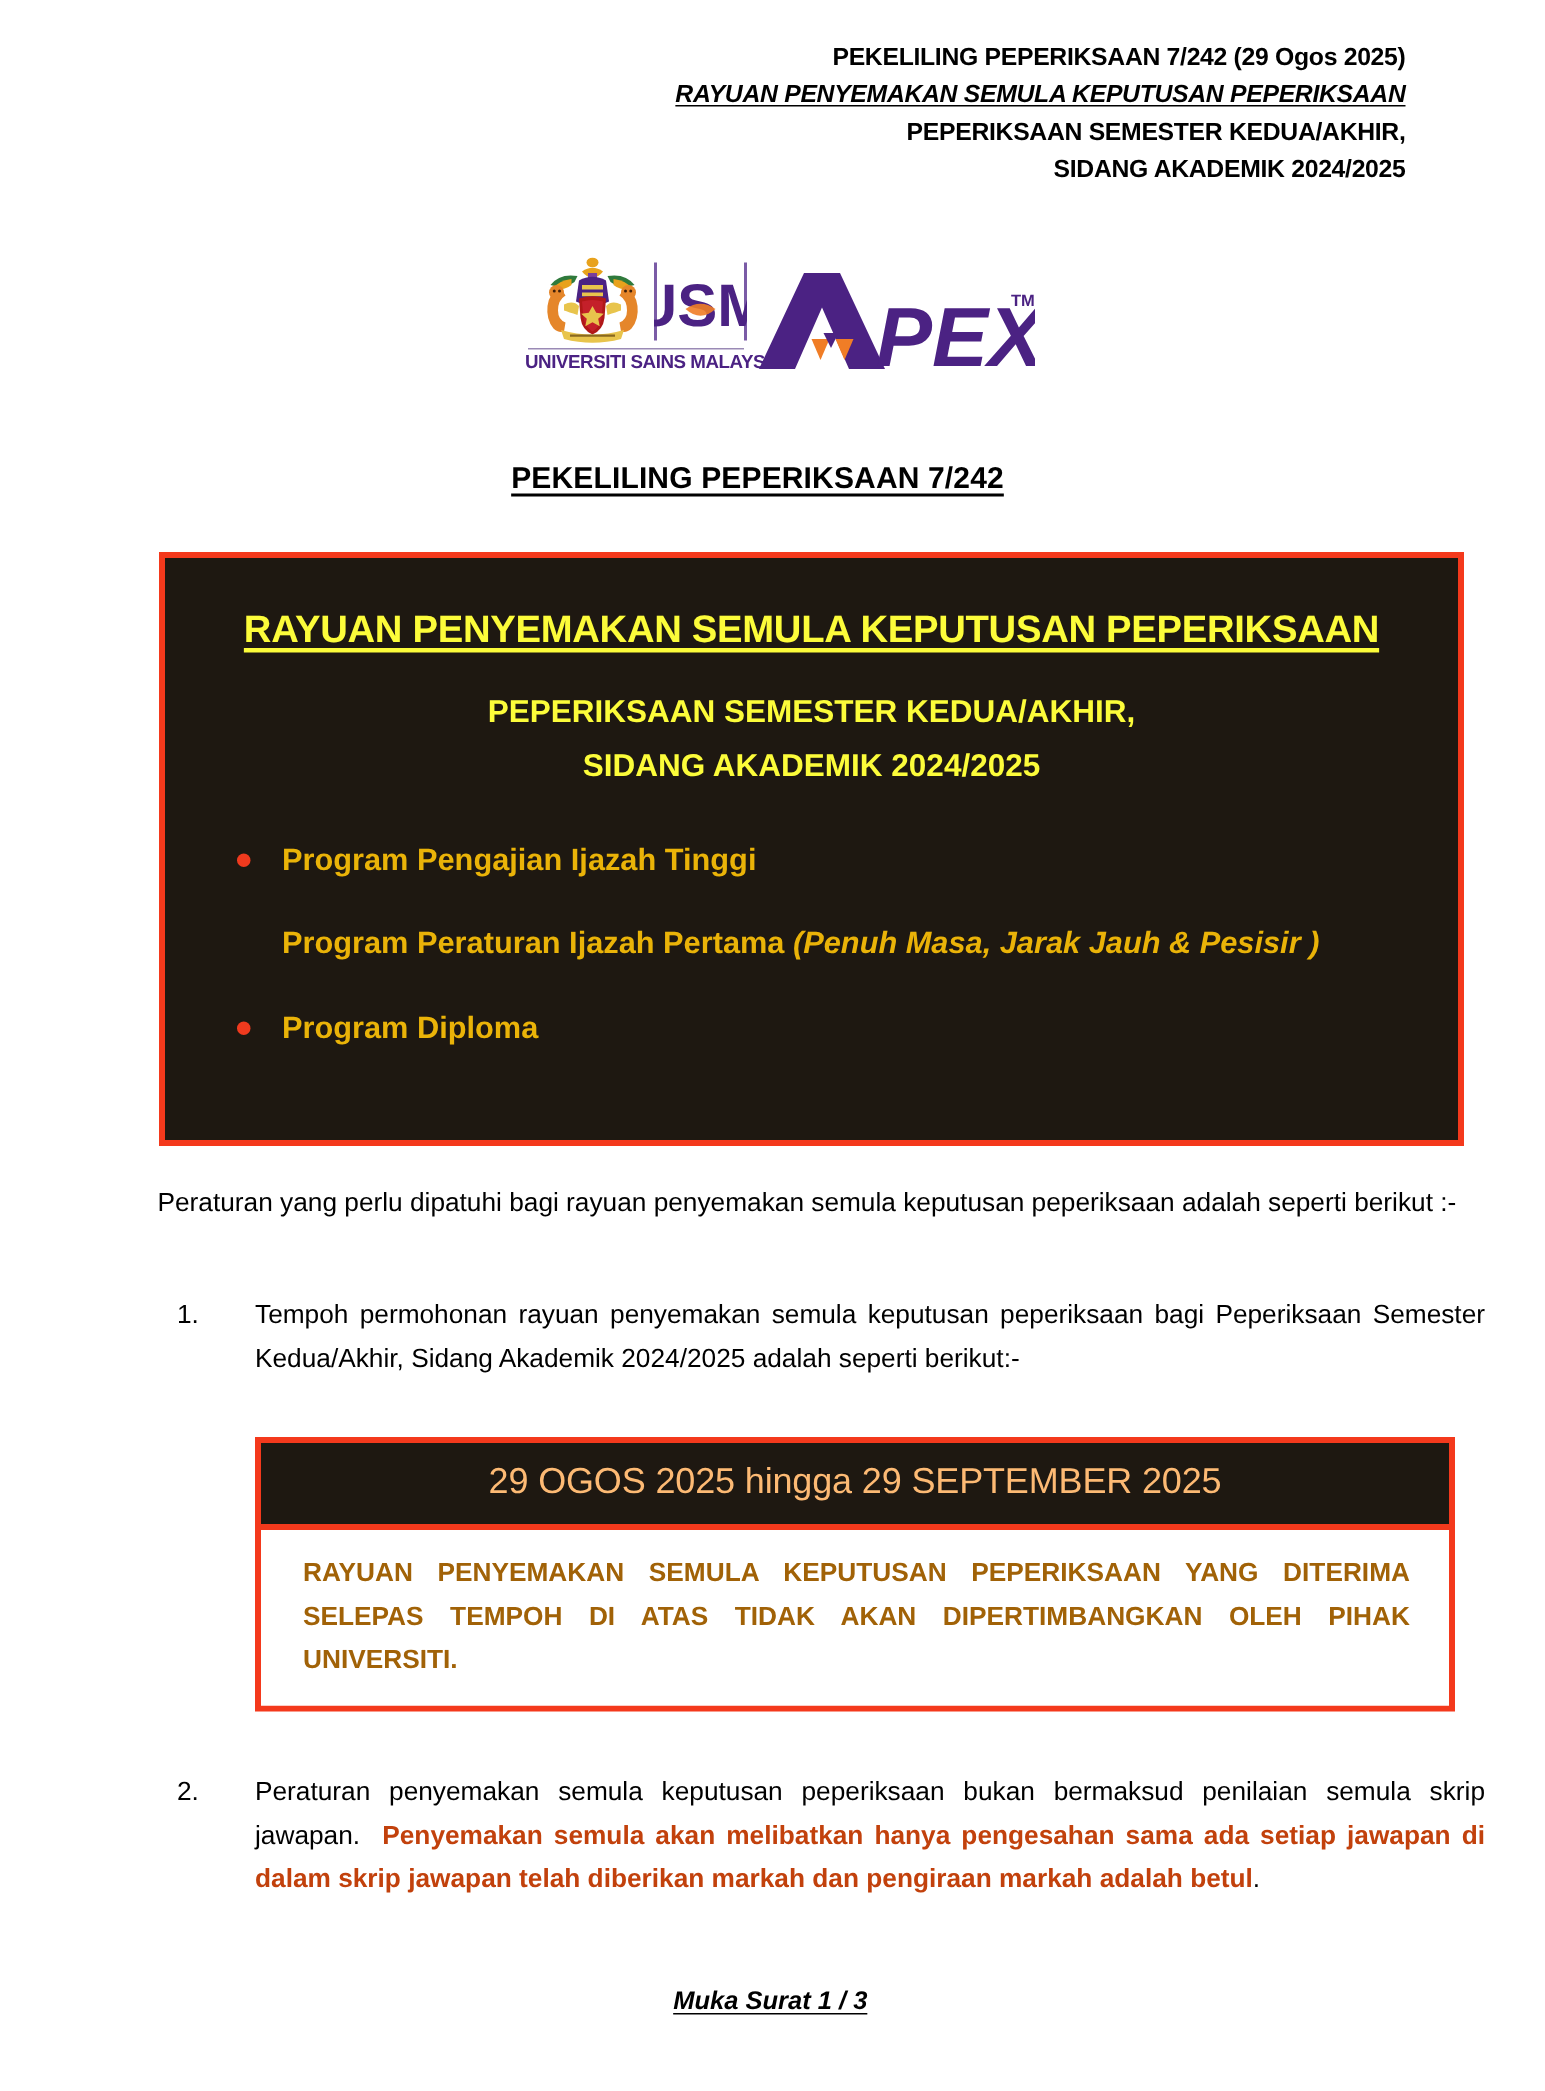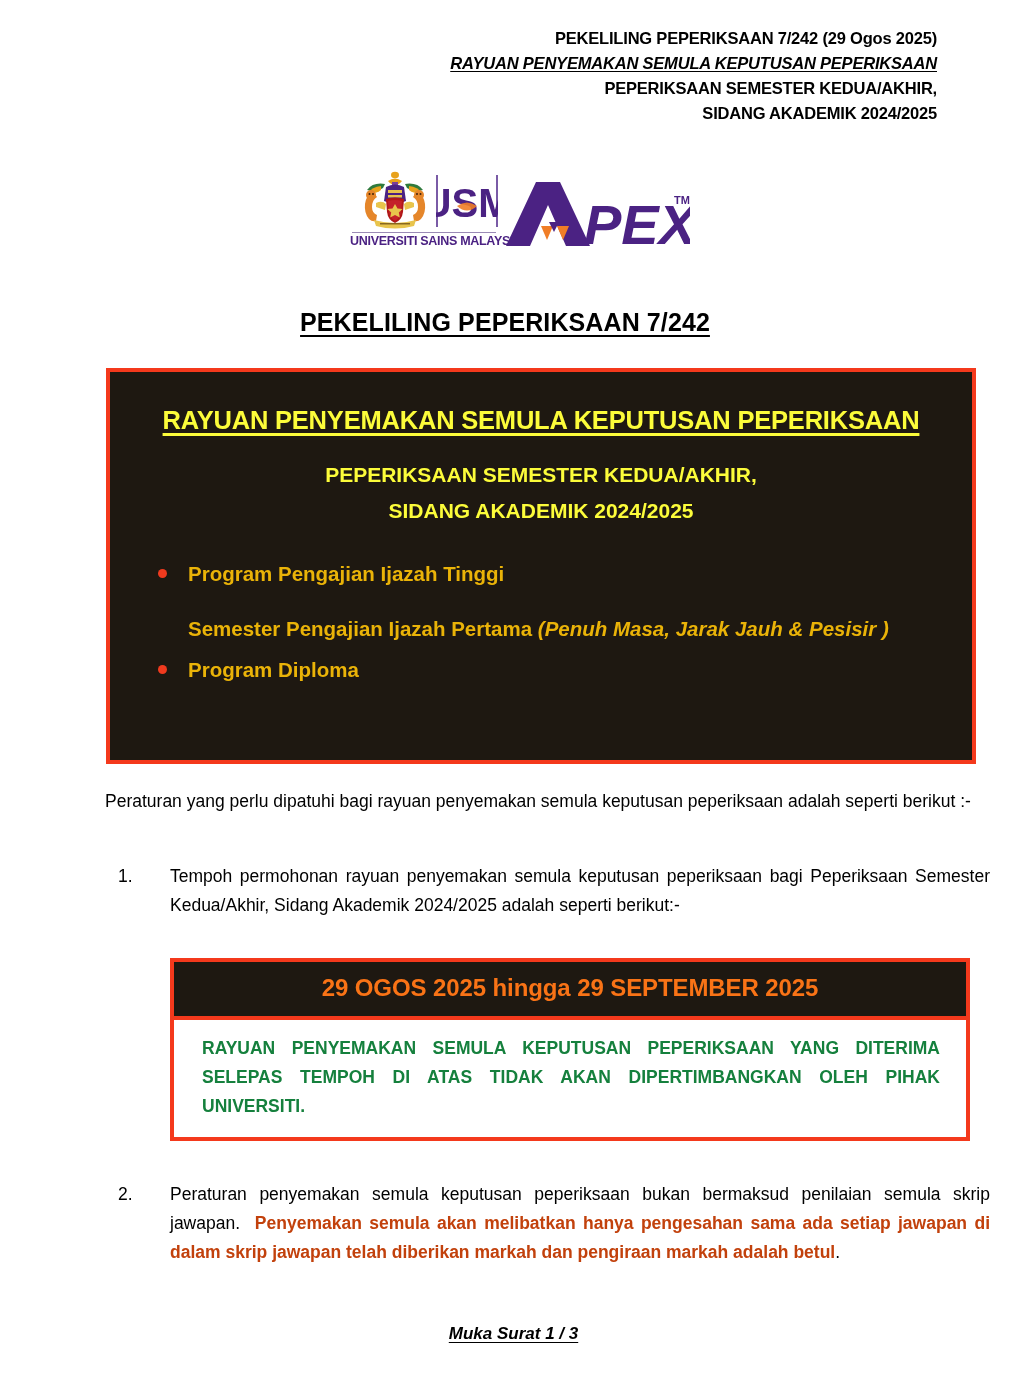--- a/index.html
+++ b/index.html
@@ -107,21 +107,21 @@
   }
 
   
   .main-title {
     position: absolute;
     left: 0;
     top: 308px;
     width: 1010px;
     text-align: center;
     font-weight: bold;
-    font-size: 25px;
+    font-size: 20px;
     letter-spacing: 0.1px;
   }
   .main-title span {
     text-decoration: underline;
     text-underline-offset: 4px;
     text-decoration-thickness: 2px;
   }
 
   
   .banner-box {
@@ -163,21 +163,21 @@
   .banner-list li {
     position: relative;
     color: #eab308;
     font-weight: bold;
     font-size: 20.5px;
     line-height: 29px;
     margin: 0 56px 0 78px;
     padding-left: 0;
   }
   .banner-list li.spaced { margin-top: 26px; }
-  .banner-list li.spaced2 { margin-top: 12px; }
+  .banner-list li.spaced2 { margin-top: 28px; }
   .bdot {
     position: absolute;
     left: -30px;
     top: 10px;
     width: 9px;
     height: 9px;
     border-radius: 50%;
     background: #F03A1E;
   }
   .ital { font-style: italic; }
@@ -232,37 +232,37 @@
     box-sizing: border-box;
     border: 4px solid #F4391C;
     background: #ffffff;
   }
   .date-box-top {
     background: #1E1811;
     padding: 12px 10px 14px 10px;
     text-align: center;
   }
   .date-box-top .dtext {
-    color: #f97316;
-    font-weight: bold;
+    color: #fdba74;
+    font-weight: normal;
     font-size: 24px;
     letter-spacing: -0.1px;
   }
   .date-box-bottom {
     background: #ffffff;
     border-top: 4px solid #F4391C;
     padding: 14px 26px 16px 28px;
   }
   .date-box-bottom p {
     margin: 0;
     font-weight: bold;
     font-size: 17.5px;
     line-height: 29px;
     text-align: justify;
-    color: #15803d;
+    color: #a16207;
   }
 
   
   .footer {
     position: absolute;
     left: 90px;
     top: 1324px;
     width: 847px;
     text-align: center;
     font-style: italic;
@@ -362,21 +362,21 @@
     <div class="banner-sub">
       <div>PEPERIKSAAN SEMESTER KEDUA/AKHIR,</div>
       <div>SIDANG AKADEMIK 2024/2025</div>
     </div>
     <ul class="banner-list">
       <li>
         <span class="bdot"></span>
         <span>Program Pengajian Ijazah Tinggi</span>
       </li>
       <li class="spaced">
-        <span>Semester Pengajian Ijazah Pertama </span><span class="ital">(Penuh Masa, Jarak Jauh &amp; Pesisir )</span>
+        <span>Program Peraturan Ijazah Pertama </span><span class="ital">(Penuh Masa, Jarak Jauh &amp; Pesisir )</span>
       </li>
       <li class="spaced2">
         <span class="bdot"></span>
         <span>Program Diploma</span>
       </li>
     </ul>
   </div>
 
   <div class="intro-para">Peraturan yang perlu dipatuhi bagi rayuan penyemakan semula keputusan peperiksaan adalah seperti berikut :-</div>
 

